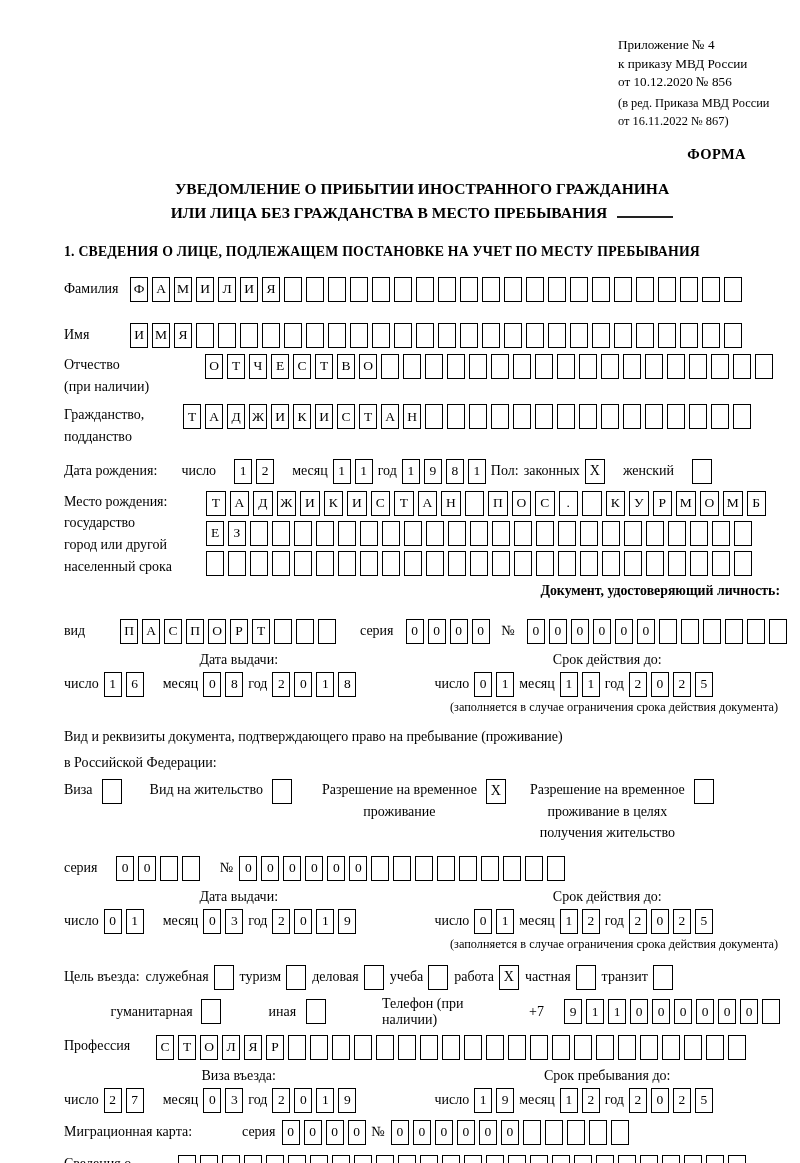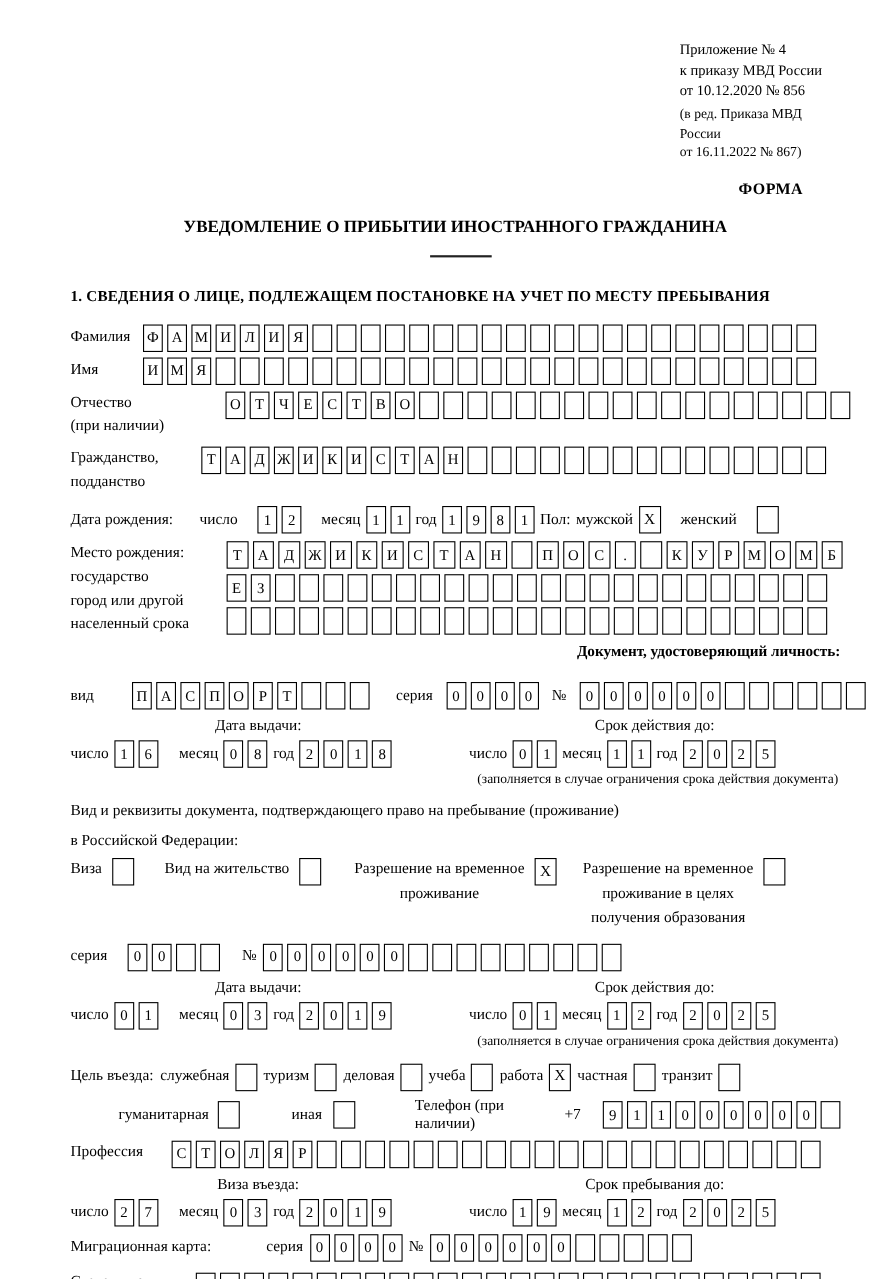--- a/index.html
+++ b/index.html
@@ -2,21 +2,21 @@
 <html><head>
 <meta charset="utf-8">
 <style>
   * { margin:0; padding:0; box-sizing:border-box; }
   html,body { background:#fff; }
   body {
     width:800px; height:1163px;
     font-family:"Liberation Serif","DejaVu Serif",serif;
     color:#000; font-size:14px; overflow:hidden;
   }
-  .page { width:800px; height:1163px; padding:36px 36px 0 64px; position:relative; }
+  .page { width:800px; height:1163px; padding:36px 20px 0 64px; position:relative; }
 
   
   .hdr { margin-left:554px; font-size:13.2px; line-height:1.42; }
   .hdr .rev { font-size:12.4px; margin-top:3px; line-height:1.42; }
   .forma { text-align:right; padding-right:34px; font-weight:bold; font-size:14.5px; margin-top:16px; letter-spacing:.4px; }
 
   .title { text-align:center; font-weight:bold; font-size:15.5px; line-height:1.5; margin-top:14px; }
   .title .uline { display:inline-block; width:56px; border-bottom:2.2px solid #222; margin-left:10px; }
 
   .sec-h { font-weight:bold; font-size:13.8px; margin-top:20px; letter-spacing:.2px; }
@@ -32,21 +32,21 @@
   .cb {
     width:20px; height:25px; border:1.6px solid #000;
     display:inline-flex; align-items:center; justify-content:center;
     font-size:14px; flex:0 0 auto;
   }
 
   .row { display:flex; align-items:center; }
   .lblcol { flex:0 0 auto; font-size:14px; }
   .ml { line-height:1.55; }
 
-  .frow { margin-top:5px; }
+  .frow { margin-top:21px; }
   .r-surname .lblcol { width:66px; }
   .r-name .lblcol { width:66px; }
   .r-patro { align-items:flex-start; margin-top:6px; }
   .r-patro .lblcol { width:141px; }
   .r-citiz { align-items:flex-start; margin-top:7px; }
   .r-citiz .lblcol { width:119px; }
 
   .r-bdate { margin-top:11px; gap:5px; }
   .r-bdate .gap1 { width:14px; } .r-bdate .gap2 { width:8px; }
 
@@ -104,21 +104,21 @@
     <div class="rev">
       <div>(в ред. Приказа МВД России</div>
       <div>от 16.11.2022 № 867)</div>
     </div>
   </div>
 
   <div class="forma">ФОРМА</div>
 
   <div class="title">
     <div>УВЕДОМЛЕНИЕ О ПРИБЫТИИ ИНОСТРАННОГО ГРАЖДАНИНА</div>
-    <div><span class="uline"></span></div>
+    <div><span>ИЛИ ЛИЦА БЕЗ ГРАЖДАНСТВА В МЕСТО ПРЕБЫВАНИЯ</span><span class="uline"></span></div>
   </div>
 
   <div class="sec-h">1. СВЕДЕНИЯ О ЛИЦЕ, ПОДЛЕЖАЩЕМ ПОСТАНОВКЕ НА УЧЕТ ПО МЕСТУ ПРЕБЫВАНИЯ</div>
 
   <div class="row frow r-surname" style="margin-top:17px;">
     <span class="lblcol">Фамилия</span>
     <span class="cells">
         <span class="cell">Ф</span>
         <span class="cell">А</span>
         <span class="cell">М</span>
@@ -270,21 +270,21 @@
         <span class="cell">1</span>
       </span>
     <span>год</span>
     <span class="cells">
         <span class="cell">1</span>
         <span class="cell">9</span>
         <span class="cell">8</span>
         <span class="cell">1</span>
       </span>
     <span>Пол:</span>
-    <span>мужской</span>
+    <span>законных</span>
     <span class="cb">X</span>
     <span class="gap2"></span>
     <span>женский</span>
     <span class="gap2"></span>
     <span class="cb"></span>
   </div>
 
   <div class="row r-bplace">
     <span class="lblcol ml">
       <div>Место рождения:</div>
@@ -484,21 +484,21 @@
       <span class="opt-text">
         <div>Разрешение на временное</div>
         <div>проживание</div>
       </span>
       <span class="cb">X</span>
     </div>
     <div class="opt">
       <span class="opt-text">
         <div>Разрешение на временное</div>
         <div>проживание в целях</div>
-        <div>получения образования</div>
+        <div>получения жительство</div>
       </span>
       <span class="cb"></span>
     </div>
   </div>
 
   <div class="row r-series2">
     <span class="lblcol">серия</span>
     <span class="cells">
         <span class="cell">0</span>
         <span class="cell">0</span>

